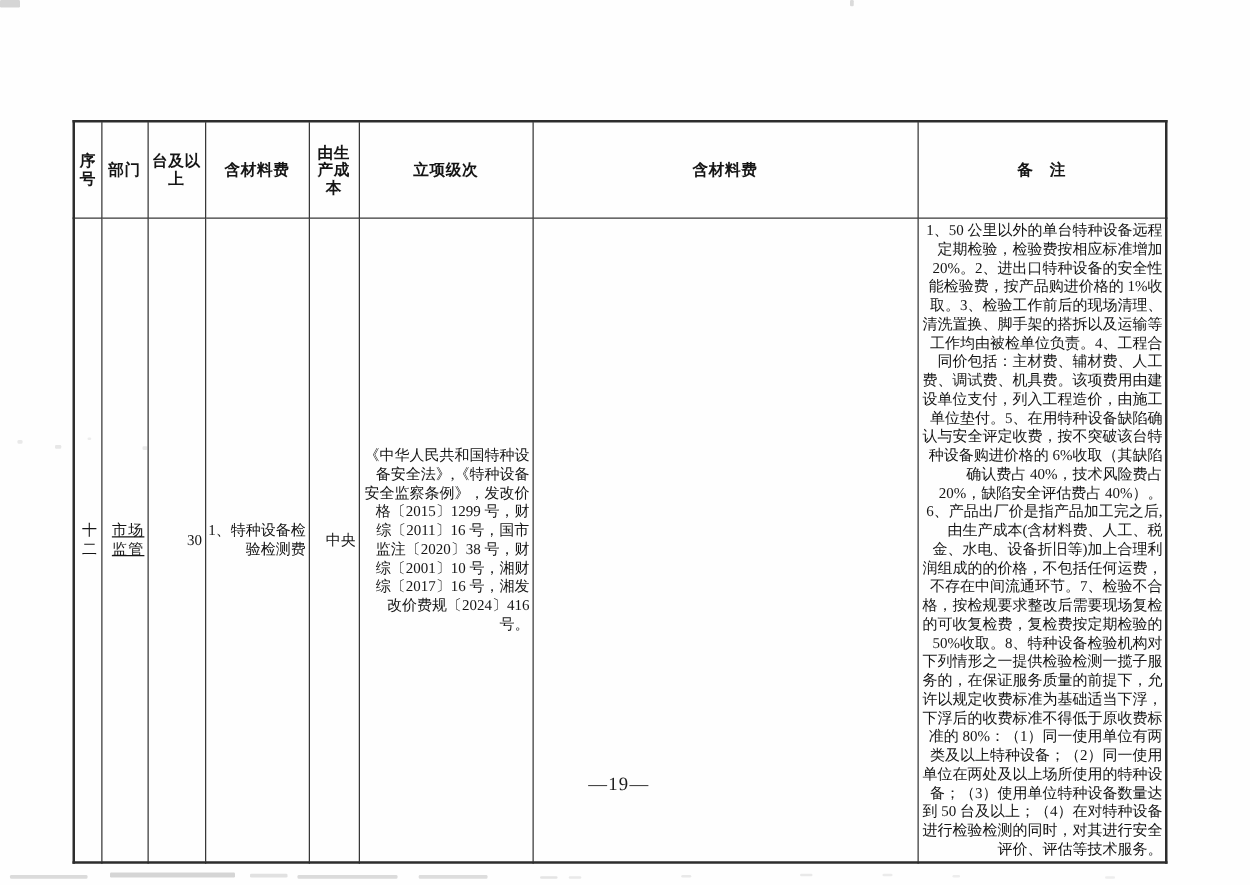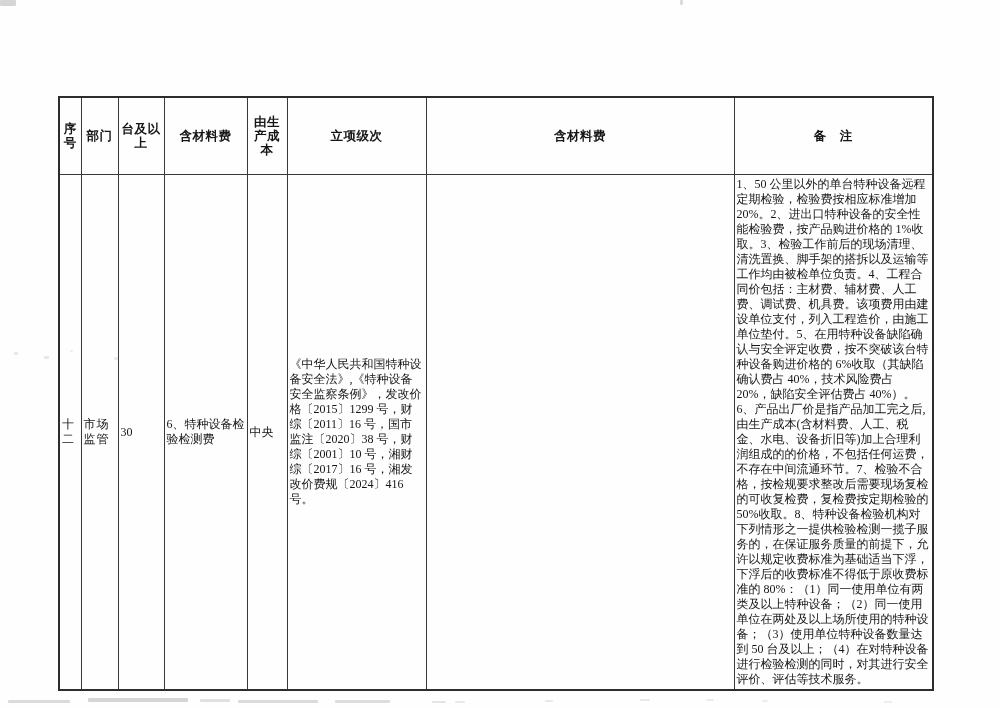--- a/index.html
+++ b/index.html
@@ -30,26 +30,26 @@
     text-align:center;
     vertical-align:middle;
     line-height:14px;
     padding:17px 1px;
     letter-spacing:0.5px;
   }
   .fee-table tbody td {
     height:468px;
     font-size:12px;
     vertical-align:middle;
-    text-align:left;
+    text-align:right;
     line-height:15px;
     padding:2px 2px;
   }
   td.cell-serial { line-height:17px; font-size:12.5px; letter-spacing:1px; }
-  td.cell-dept { line-height:16px; letter-spacing:1px; }
+  td.cell-dept { line-height:16px; letter-spacing:1px;text-decoration:underline; }
   td.cell-projname {
     text-align:left; padding:0 4px 0 6px; line-height:16px;
   }
   td.cell-policy {
     text-align:justify; text-justify:inter-character;
     padding:0 5px; line-height:14.2px; font-size:12px;margin-top:44px;
   }
   td.cell-fee { vertical-align:top; }
   td.cell-remarks {
     vertical-align:top;
@@ -91,29 +91,30 @@
         <th>立项级次</th>
         <th>含材料费</th>
         <th>备　注</th>
       </tr>
     </thead>
     <tbody>
       <tr>
         <td class="cell-serial">十二</td>
         <td class="cell-dept">市场监管</td>
         <td>30</td>
-        <td class="cell-projname">6、特种设备检验检测费</td>
+        <td class="cell-projname">1、特种设备检验检测费</td>
         <td>中央</td>
         <td class="cell-policy">《中华人民共和国特种设备安全法》,《特种设备安全监察条例》，发改价格〔2015〕1299 号，财综〔2011〕16 号，国市监注〔2020〕38 号，财综〔2001〕10 号，湘财综〔2017〕16 号，湘发改价费规〔2024〕416 号。</td>
         <td class="cell-fee"></td>
         <td class="cell-remarks">1、50 公里以外的单台特种设备远程定期检验，检验费按相应标准增加 20%。2、进出口特种设备的安全性能检验费，按产品购进价格的 1%收取。3、检验工作前后的现场清理、清洗置换、脚手架的搭拆以及运输等工作均由被检单位负责。4、工程合同价包括：主材费、辅材费、人工费、调试费、机具费。该项费用由建设单位支付，列入工程造价，由施工单位垫付。5、在用特种设备缺陷确认与安全评定收费，按不突破该台特种设备购进价格的 6%收取（其缺陷确认费占 40%，技术风险费占 20%，缺陷安全评估费占 40%）。6、产品出厂价是指产品加工完之后,由生产成本(含材料费、人工、税金、水电、设备折旧等)加上合理利润组成的的价格，不包括任何运费，不存在中间流通环节。7、检验不合格，按检规要求整改后需要现场复检的可收复检费，复检费按定期检验的 50%收取。8、特种设备检验机构对下列情形之一提供检验检测一揽子服务的，在保证服务质量的前提下，允许以规定收费标准为基础适当下浮，下浮后的收费标准不得低于原收费标准的 80%：（1）同一使用单位有两类及以上特种设备；（2）同一使用单位在两处及以上场所使用的特种设备；（3）使用单位特种设备数量达到 50 台及以上；（4）在对特种设备进行检验检测的同时，对其进行安全评价、评估等技术服务。</td>
       </tr>
     </tbody>
   </table>
 
+  <div class="page-number">—19—</div>
 
   <div class="noise" style="left:0;top:0;width:16px;height:6px;opacity:.35;"></div>
   <div class="noise" style="left:680px;top:0;width:3px;height:5px;opacity:.30;"></div>
   <div class="noise" style="left:14px;top:352px;width:4px;height:3px;opacity:.18;"></div>
   <div class="noise" style="left:44px;top:356px;width:5px;height:3px;opacity:.20;"></div>
   <div class="noise" style="left:70px;top:350px;width:3px;height:2px;opacity:.15;"></div>
   <div class="noise" style="left:114px;top:357px;width:4px;height:3px;opacity:.18;"></div>
   <div class="noise" style="left:8px;top:700px;width:62px;height:3px;opacity:.30;"></div>
   <div class="noise" style="left:88px;top:698px;width:100px;height:4px;opacity:.35;"></div>
   <div class="noise" style="left:200px;top:699px;width:30px;height:3px;opacity:.25;"></div>

